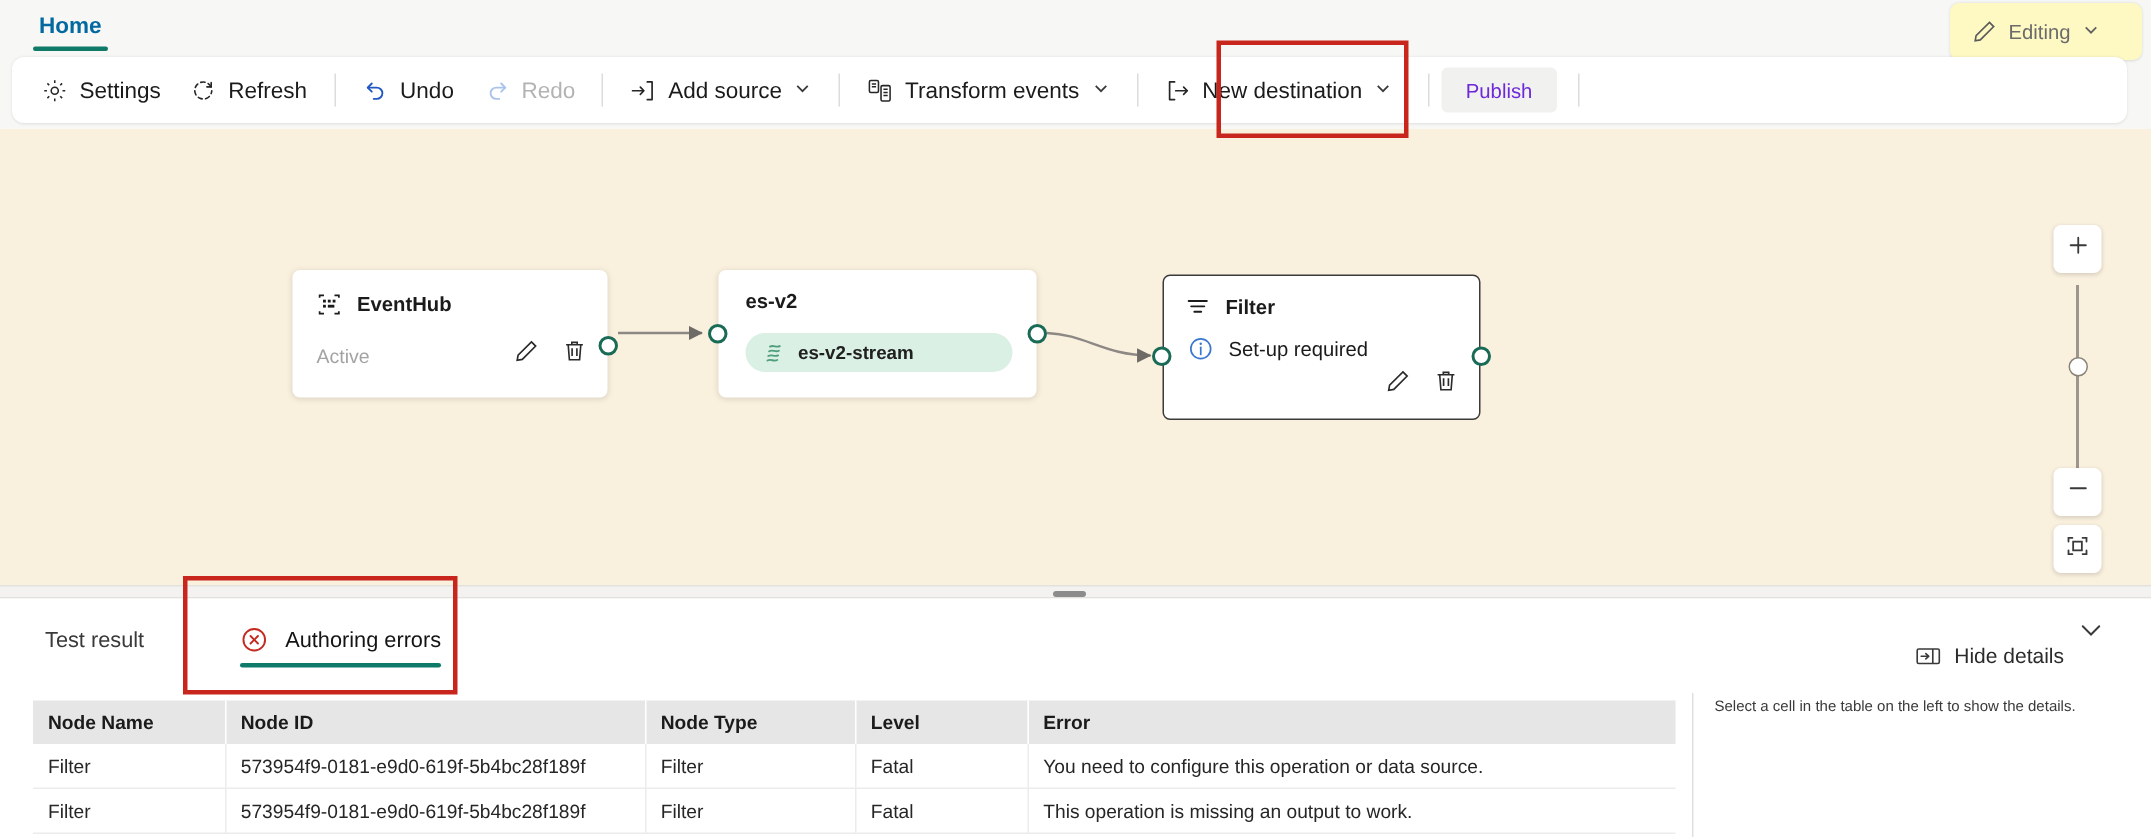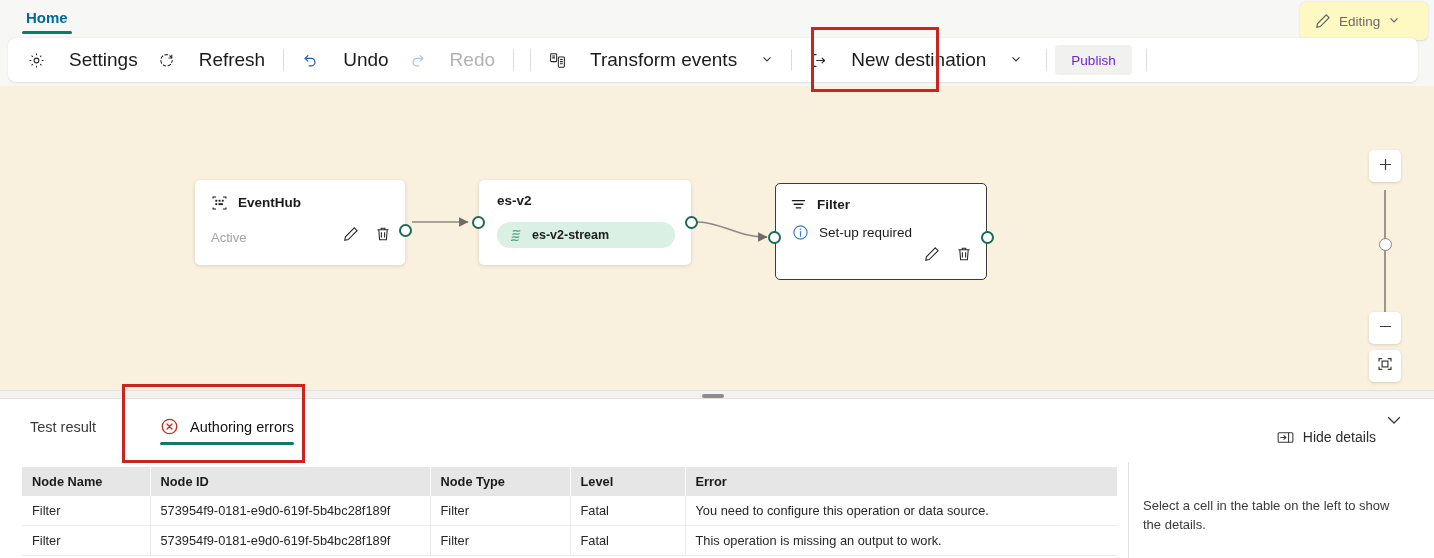--- a/index.html
+++ b/index.html
@@ -76,25 +76,25 @@
     background: #ffffff;
     border-radius: 8px;
     display: flex;
     align-items: center;
     padding: 0 10px;
     box-shadow: 0 0.5px 2px rgba(0,0,0,0.10);
   }
   .tb-btn {
     display: flex;
     align-items: center;
-    gap: 24px;
+    gap: 8px;
     height: 32px;
     padding: 0 10px;
     border-radius: 4px;
-    font-size: 19px;
+    font-size: 15px;
     color: #1b1b1b;
     cursor: pointer;
     white-space: nowrap;
     background: transparent;
     border: none;
     font-family: inherit;
   }
   .tb-btn.disabled { color: #b3b3b3; cursor: default; }
   .tb-sep {
     width: 1px;
@@ -309,24 +309,23 @@
     overflow: hidden;
     text-overflow: ellipsis;
     height: 25px;
   }
   table.errs td:last-child, table.errs th:last-child { border-right: none; }
 
   .details-pane {
     position: absolute;
     left: 1143px; top: 66px;
     width: 250px;
-    font-size: 13px;
+    font-size: 10px;
     color: #3a3a3a;
     line-height: 1.45;
-    margin-top: 32px;
   }
   .vdivider {
     position: absolute;
     left: 1128px; top: 462px;
     width: 1px; height: 96px;
     background: #e0e0e0;
   }
 
   
   .annot {
@@ -403,20 +402,34 @@
           <svg width="18" height="18" viewBox="0 0 18 18" fill="none" stroke="#aac3ec" stroke-width="1.3" stroke-linecap="round" stroke-linejoin="round">
             <path d="M11.8 4.4l2.9 2.9-2.9 2.9"></path>
             <path d="M14.6 7.3H8.3a4 4 0 0 0 0 8h2.1"></path>
           </svg>
         </span>
         <span>Redo</span>
       </button>
 
       <div class="tb-sep"></div>
 
+      <button class="tb-btn">
+        <span class="tb-ico">
+          <svg width="17" height="17" viewBox="0 0 18 18" fill="none" stroke="#262626" stroke-width="1.2" stroke-linecap="round" stroke-linejoin="round">
+            <path d="M1.8 9h7.6M7.3 6.5 9.8 9l-2.5 2.5"></path>
+            <path d="M12.2 2.8h3.4v12.4h-3.4"></path>
+          </svg>
+        </span>
+        <span>Add source</span>
+        <span class="chev">
+          <svg width="12" height="12" viewBox="0 0 12 12" fill="none" stroke="#3a3a3a" stroke-width="1.2">
+              <path d="M2.5 4.3 6 7.8 9.5 4.3"></path>
+            </svg>
+        </span>
+      </button>
 
       <div class="tb-sep"></div>
 
       <button class="tb-btn">
         <span class="tb-ico">
           <svg width="17" height="17" viewBox="0 0 18 18" fill="none" stroke="#262626" stroke-width="1.1" stroke-linejoin="round">
             <rect x="1.7" y="1.8" width="6.4" height="8.4" rx="1"></rect>
             <rect x="9.9" y="5.4" width="6.4" height="10.8" rx="1"></rect>
             <path d="M3.4 4.2h3M3.4 6.2h3M11.6 8h3M11.6 10.2h3M11.6 12.4h3"></path>
           </svg>

